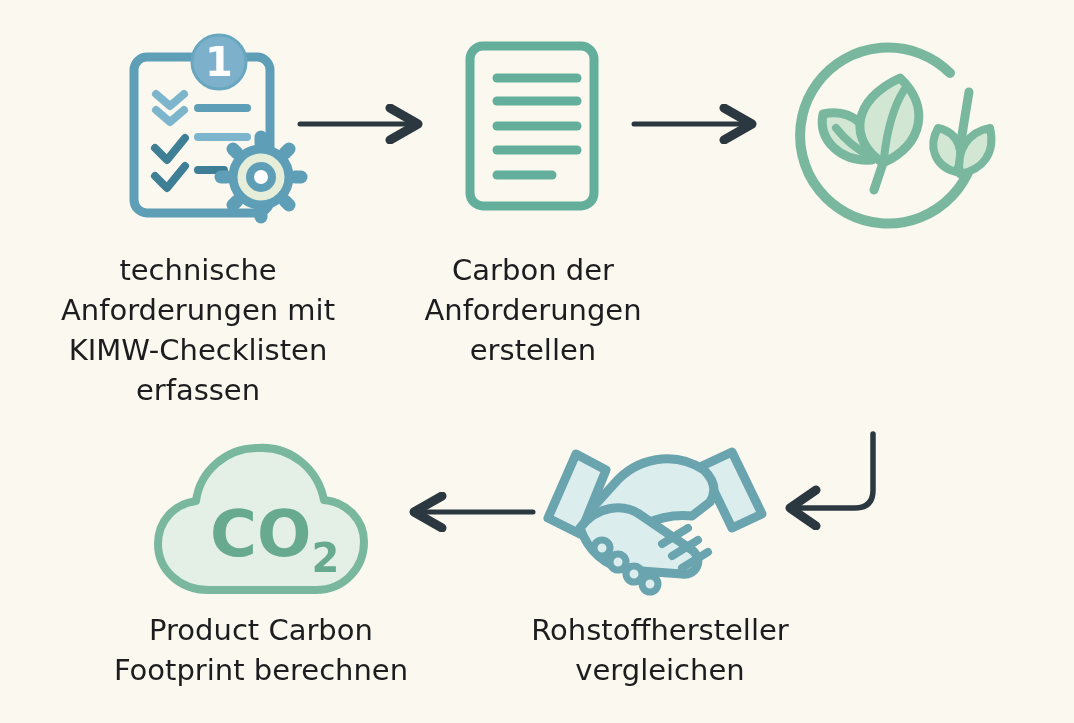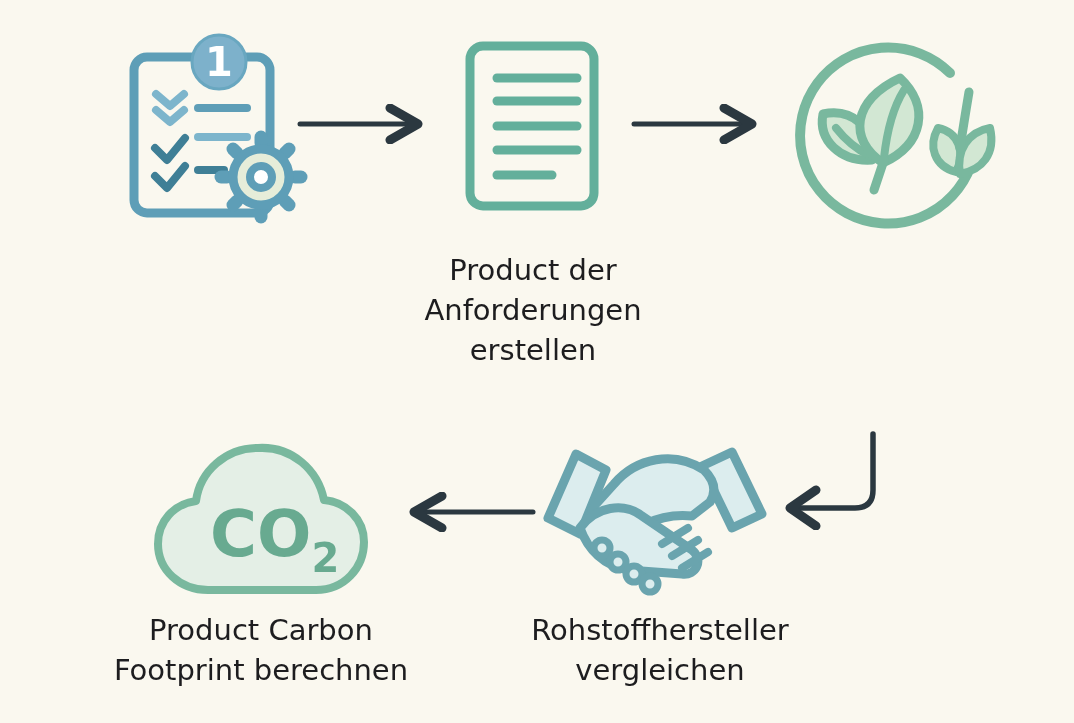--- a/index.html
+++ b/index.html
@@ -129,22 +129,26 @@
 
     <path d="M 96 130 Q 90 148 86 160" class="stroke-green fill-none" stroke-width="9" stroke-linecap="round"></path>
 
     <g>
       <path d="M 168 142 C 146 136 140 116 150 98 C 170 102 178 122 168 142 Z" class="fill-leaf stroke-green" stroke-width="8" stroke-linejoin="round"></path>
       <path d="M 172 144 C 168 120 180 102 202 98 C 208 124 194 140 172 144 Z" class="fill-leaf stroke-green" stroke-width="8" stroke-linejoin="round"></path>
       <path d="M 181 62 Q 176 92 172 118" class="stroke-green fill-none" stroke-width="9" stroke-linecap="round"></path>
     </g>
   </svg>
 
+  <div class="caption" style="left:28px;top:250px;width:340px;">technische
+Anforderungen mit
+KIMW-Checklisten
+erfassen</div>
 
-  <div class="caption" style="left:383px;top:250px;width:300px;">Product der
+  <div class="caption" style="left:383px;top:250px;width:300px;">Carbon der
 Anforderungen
 erstellen</div>
 
 
   <svg class="abs" style="left:780px;top:430px;" width="100" height="100" viewBox="0 0 100 100">
     <path d="M 93 4 L 93 60 Q 93 78 75 78 L 16 78" class="stroke-arrow fill-none" stroke-width="5.5" stroke-linecap="round"></path>
     <polyline points="36,60 10,78 36,96" class="stroke-arrow fill-none" stroke-width="9" stroke-linecap="round" stroke-linejoin="round"></polyline>
   </svg>
 
   <svg class="abs" style="left:540px;top:440px;" width="230" height="162" viewBox="0 0 230 162">

